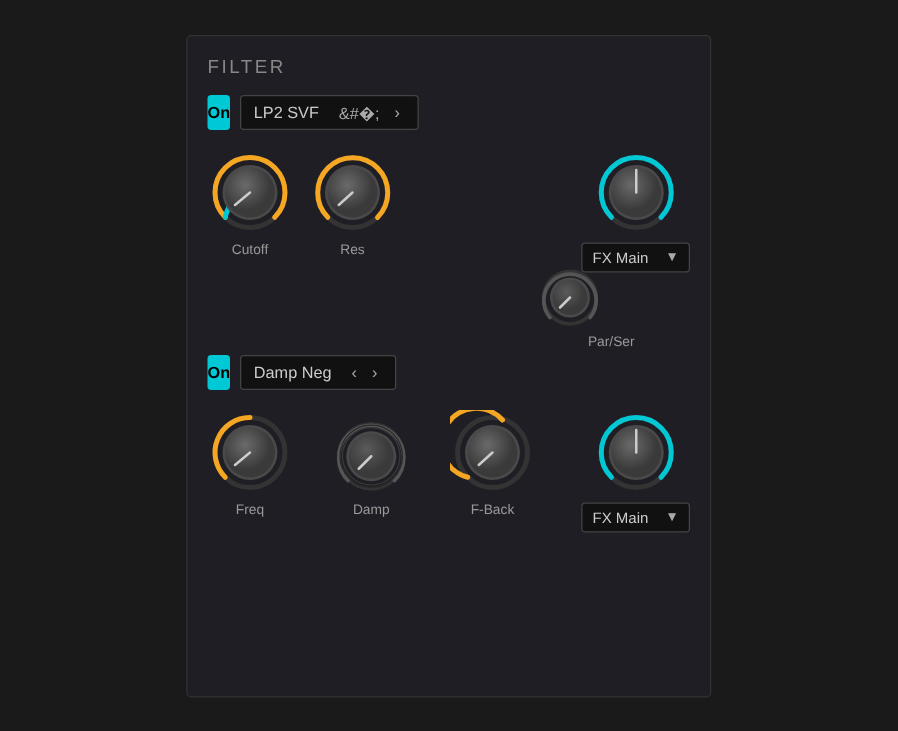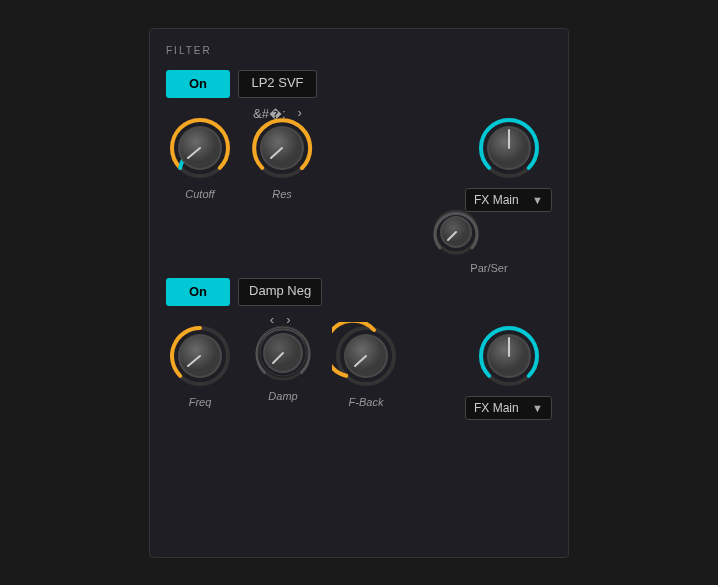--- a/index.html
+++ b/index.html
@@ -18,57 +18,56 @@
       background: #1e1e24;
       border: 1px solid #333;
       border-radius: 4px;
       padding: 16px;
       width: 420px;
       min-height: 530px;
     }
 
     .section-title {
       color: #888;
-      font-size: 10px;
+      font-size: 15px;
       letter-spacing: 2px;
       text-transform: uppercase;
       margin-bottom: 14px;
     }
 
     .filter-row {
       display: flex;
       align-items: center;
       margin-bottom: 16px;
       gap: 8px;
     }
 
     .on-button {
       background: #00c8d4;
       color: #000;
       border: none;
       border-radius: 3px;
-      padding: 4px 23px;
+      padding: 4px 0;
       font-size: 13px;
       font-weight: bold;
       cursor: pointer;
       height: 28px;
     }
 
     .filter-type-box {
       background: #111;
       color: #ccc;
       border: 1px solid #444;
       border-radius: 3px;
       padding: 4px 10px;
       font-size: 13px;
       display: flex;
       align-items: center;
       gap: 12px;
       height: 28px;
-      flex-direction: column;
     }
 
     .nav-arrows {
       display: flex;
       gap: 4px;
     }
 
     .nav-arrow {
       background: none;
       border: none;
@@ -76,21 +75,20 @@
       cursor: pointer;
       font-size: 13px;
       padding: 2px 4px;
     }
 
     .knob-container {
       display: flex;
       flex-direction: column;
       align-items: center;
       gap: 6px;
-      font-style: italic;
     }
 
     .knob-label {
       color: #999;
       font-size: 11px;
       text-align: center;
     }
 
     .fx-dropdown {
       background: #111;
@@ -242,21 +240,21 @@
     <div class="filter-type-box">
       <span>Damp Neg</span>
       <div class="nav-arrows">
         <button class="nav-arrow">‹</button>
         <button class="nav-arrow">›</button>
       </div>
     </div>
   </div>
 
   <div style="display:flex; align-items:flex-start; margin-top:4px;">
-    <div style="display:flex; gap:18px; align-items:flex-start;">
+    <div style="display:flex; gap:32px; align-items:flex-end;">
 
       <div class="knob-container">
         <div class="knob-svg-wrap">
           <svg width="68" height="68" viewBox="0 0 68 68">
             <circle cx="34" cy="34" r="28" fill="none" stroke="#333" stroke-width="4"></circle>
             <path d="M 14.2 53.8 A 28 28 0 0 1 34 6" fill="none" stroke="#f5a623" stroke-width="4" stroke-linecap="round"></path>
             <circle cx="34" cy="34" r="22" fill="#4a4a4a"></circle>
             <circle cx="34" cy="34" r="20" fill="url(#kg5)"></circle>
             <line x1="34" y1="34" x2="22" y2="44" stroke="#ccc" stroke-width="2" stroke-linecap="round"></line>
             <defs>

